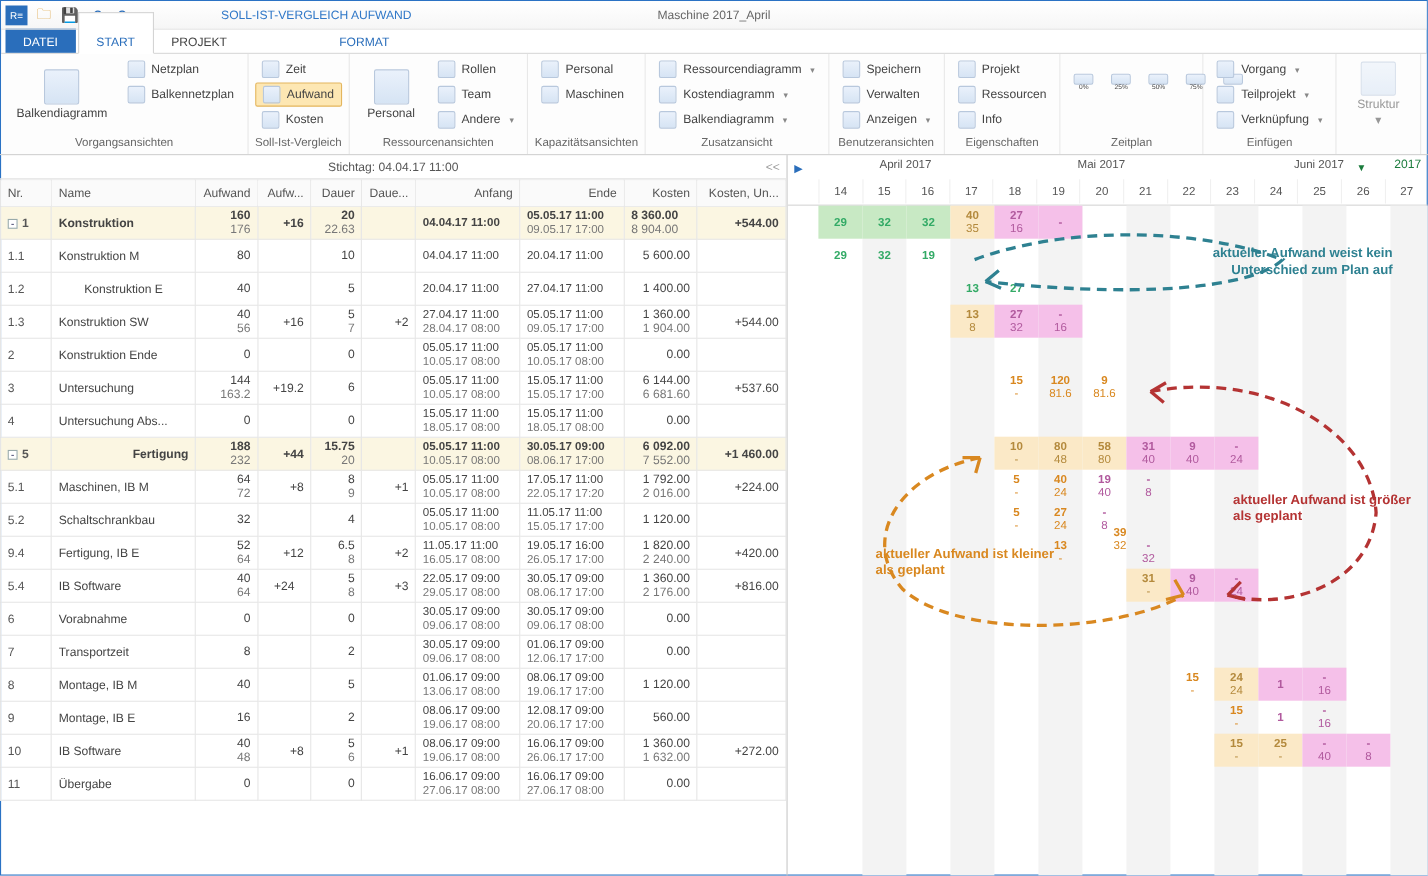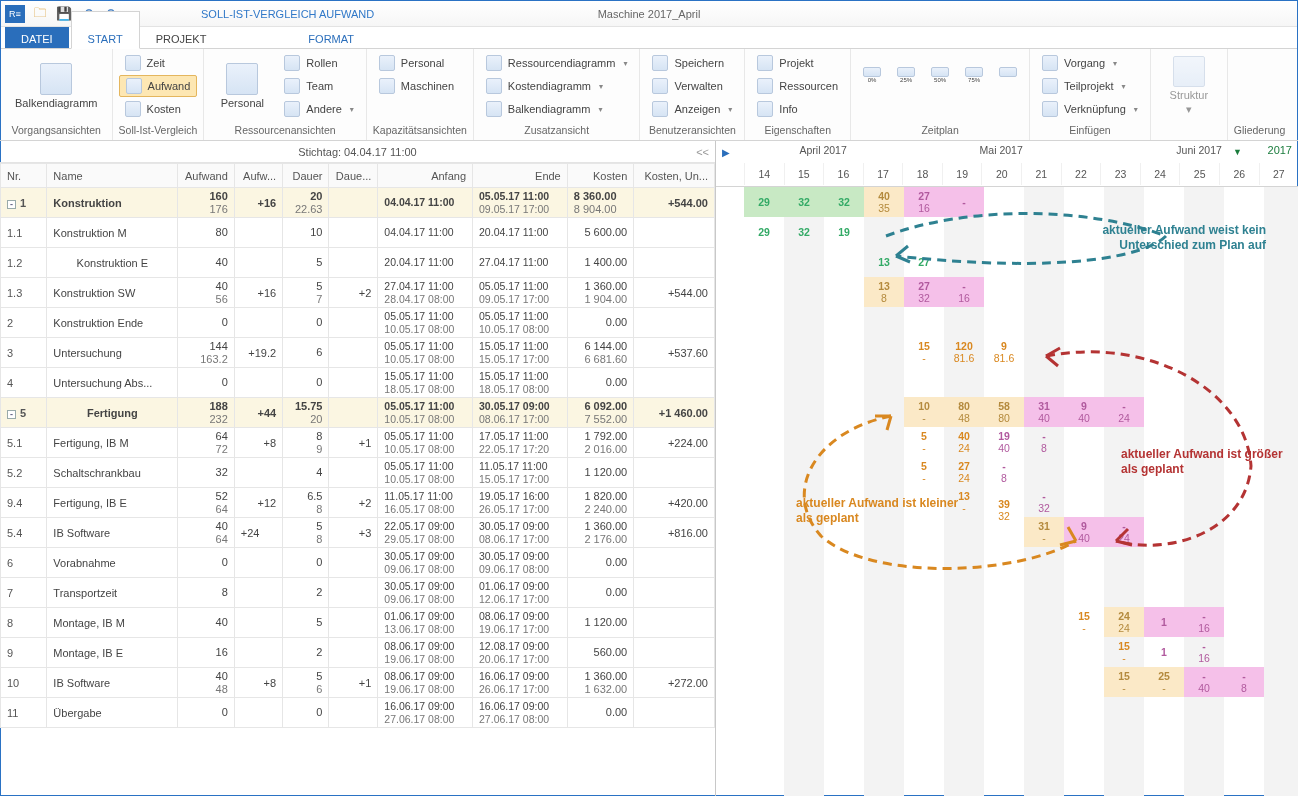--- a/index.html
+++ b/index.html
@@ -110,20 +110,30 @@
   <span class="tab ctx">FORMAT</span>
 </div>
 
 <div class="ribbon">
   <div class="group">
     <div class="body">
       <div class="big-btn">
           <div class="ico-lg"></div>
           <span>Balkendiagramm</span>
         </div>
+      <div class="sm-stack">
+        <div class="sm-btn">
+            <span class="ico"></span>
+            <span>Netzplan</span>
+          </div>
+        <div class="sm-btn">
+            <span class="ico"></span>
+            <span>Balkennetzplan</span>
+          </div>
+      </div>
     </div>
     <div class="label">Vorgangsansichten</div>
   </div>
   <div class="group">
     <div class="body">
         <div class="sm-stack">
       <div class="sm-btn">
             <span class="ico"></span>
             <span>Zeit</span>
           </div>
@@ -548,21 +558,21 @@
               </td>
               <td class="col-num" style="text-align: right;">
                 <div class="two">
                   <span>0.00</span>
                 </div>
               </td>
               <td class="col-num" style="text-align: right;"></td>
             </tr>
             <tr class="sum">
               <td class="col-nr" style="text-align: left;"><span class="expander">-</span>5</td>
-              <td class="col-name" style="text-align: center;">Fertigung</td>
+              <td class="col-name" style="text-align: right;">Fertigung</td>
               <td class="col-num" style="text-align: right;">
                 <div class="two">
                   <span>188</span>
                   <span>232</span>
                 </div>
               </td>
               <td class="col-num" style="text-align: right;">+44</td>
               <td class="col-num" style="text-align: right;">
                 <div class="two">
                   <span>15.75</span>
@@ -585,21 +595,21 @@
               <td class="col-num" style="text-align: right;">
                 <div class="two">
                   <span>6 092.00</span>
                   <span>7 552.00</span>
                 </div>
               </td>
               <td class="col-num" style="text-align: right;">+1 460.00</td>
             </tr>
             <tr>
               <td class="col-nr" style="text-align: left;">5.1</td>
-              <td class="col-name" style="text-align: left;">Fertigung, IB M</td>
+              <td class="col-name" style="text-align: left;">Maschinen, IB M</td>
               <td class="col-num" style="text-align: right;">
                 <div class="two">
                   <span>64</span>
                   <span>72</span>
                 </div>
               </td>
               <td class="col-num" style="text-align: right;">+8</td>
               <td class="col-num" style="text-align: right;">
                 <div class="two">
                   <span>8</span>
@@ -700,21 +710,21 @@
             </tr>
             <tr>
               <td class="col-nr" style="text-align: left;">5.4</td>
               <td class="col-name" style="text-align: left;">IB Software</td>
               <td class="col-num" style="text-align: right;">
                 <div class="two">
                   <span>40</span>
                   <span>64</span>
                 </div>
               </td>
-              <td class="col-num" style="text-align: left;">+24</td>
+              <td class="col-num" style="text-align: center;">+24</td>
               <td class="col-num" style="text-align: right;">
                 <div class="two">
                   <span>5</span>
                   <span>8</span>
                 </div>
               </td>
               <td class="col-num" style="text-align: right;">+3</td>
               <td class="col-date" style="text-align: left;">
                 <div class="two">
                   <span>22.05.17 09:00</span>
@@ -1106,21 +1116,21 @@
           <span>24</span>
         </div>
         <div class="cell c-white2" style="left: 240px; top: 270px;">
           <span>-</span>
           <span>8</span>
         </div>
         <div class="cell c-orangeT" style="left: 200px; top: 300px;">
           <span>13</span>
           <span>-</span>
         </div>
-        <div class="cell c-orangeT" style="left: 240px; top: 308px;">
+        <div class="cell c-orangeT" style="left: 240px; top: 288px; align-items: flex-end;">
           <span>39</span>
           <span>32</span>
         </div>
         <div class="cell c-white2" style="left: 280px; top: 300px;">
           <span>-</span>
           <span>32</span>
         </div>
         <div class="cell c-cream" style="left: 280px; top: 330px;">
           <span>31</span>
           <span>-</span>

